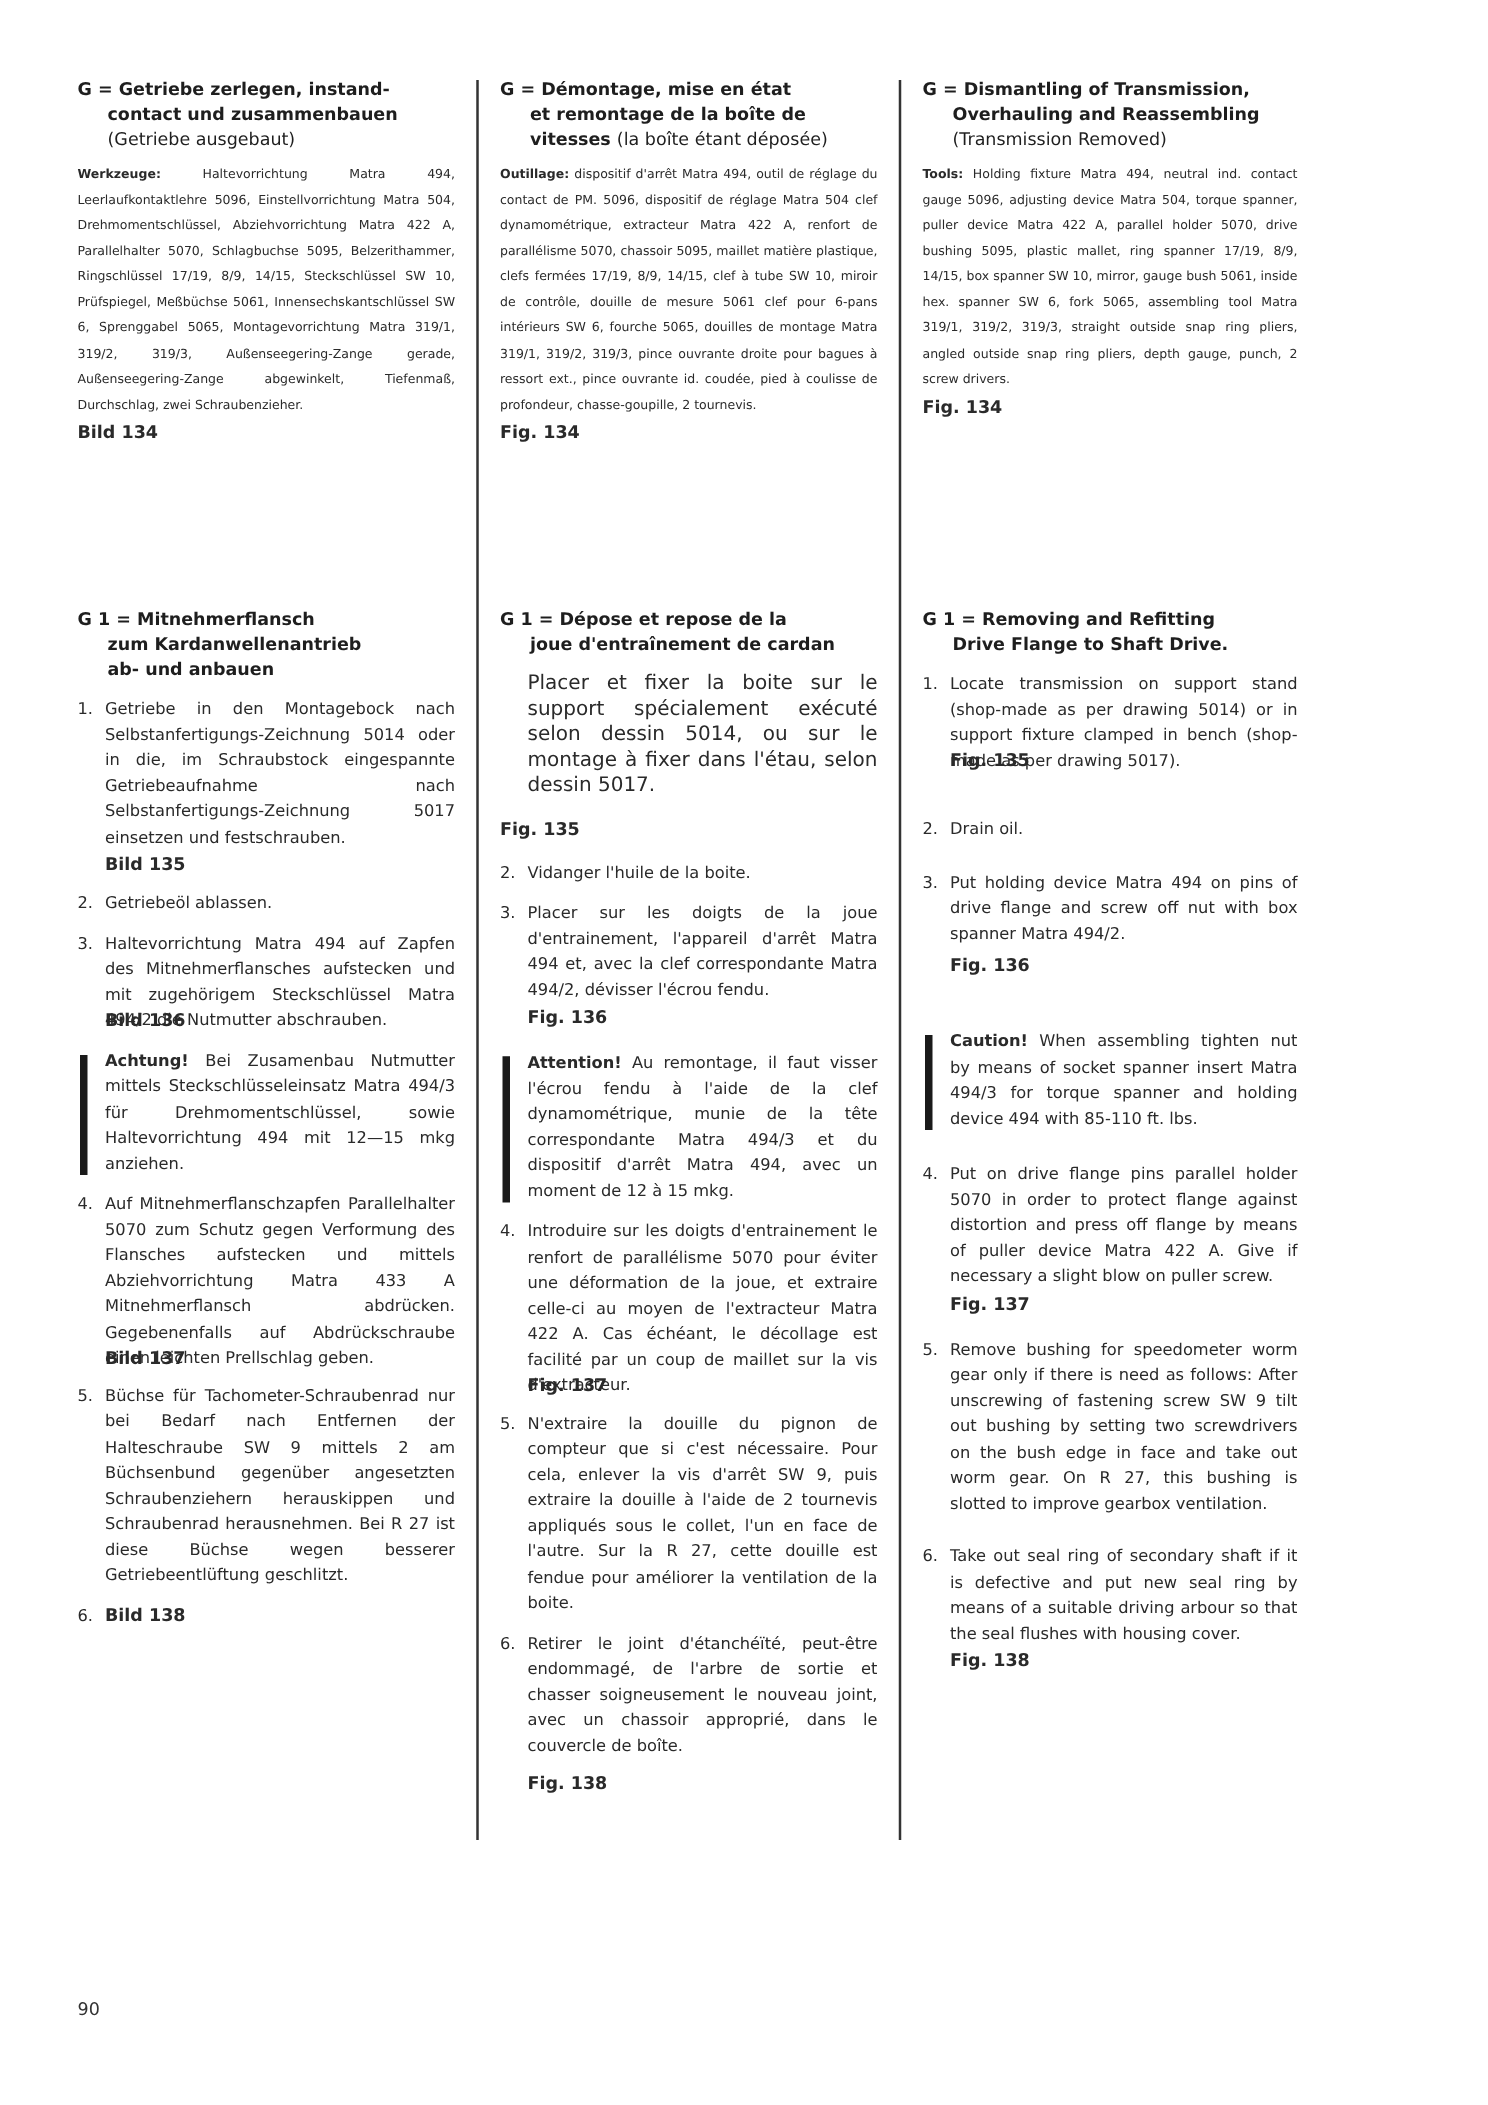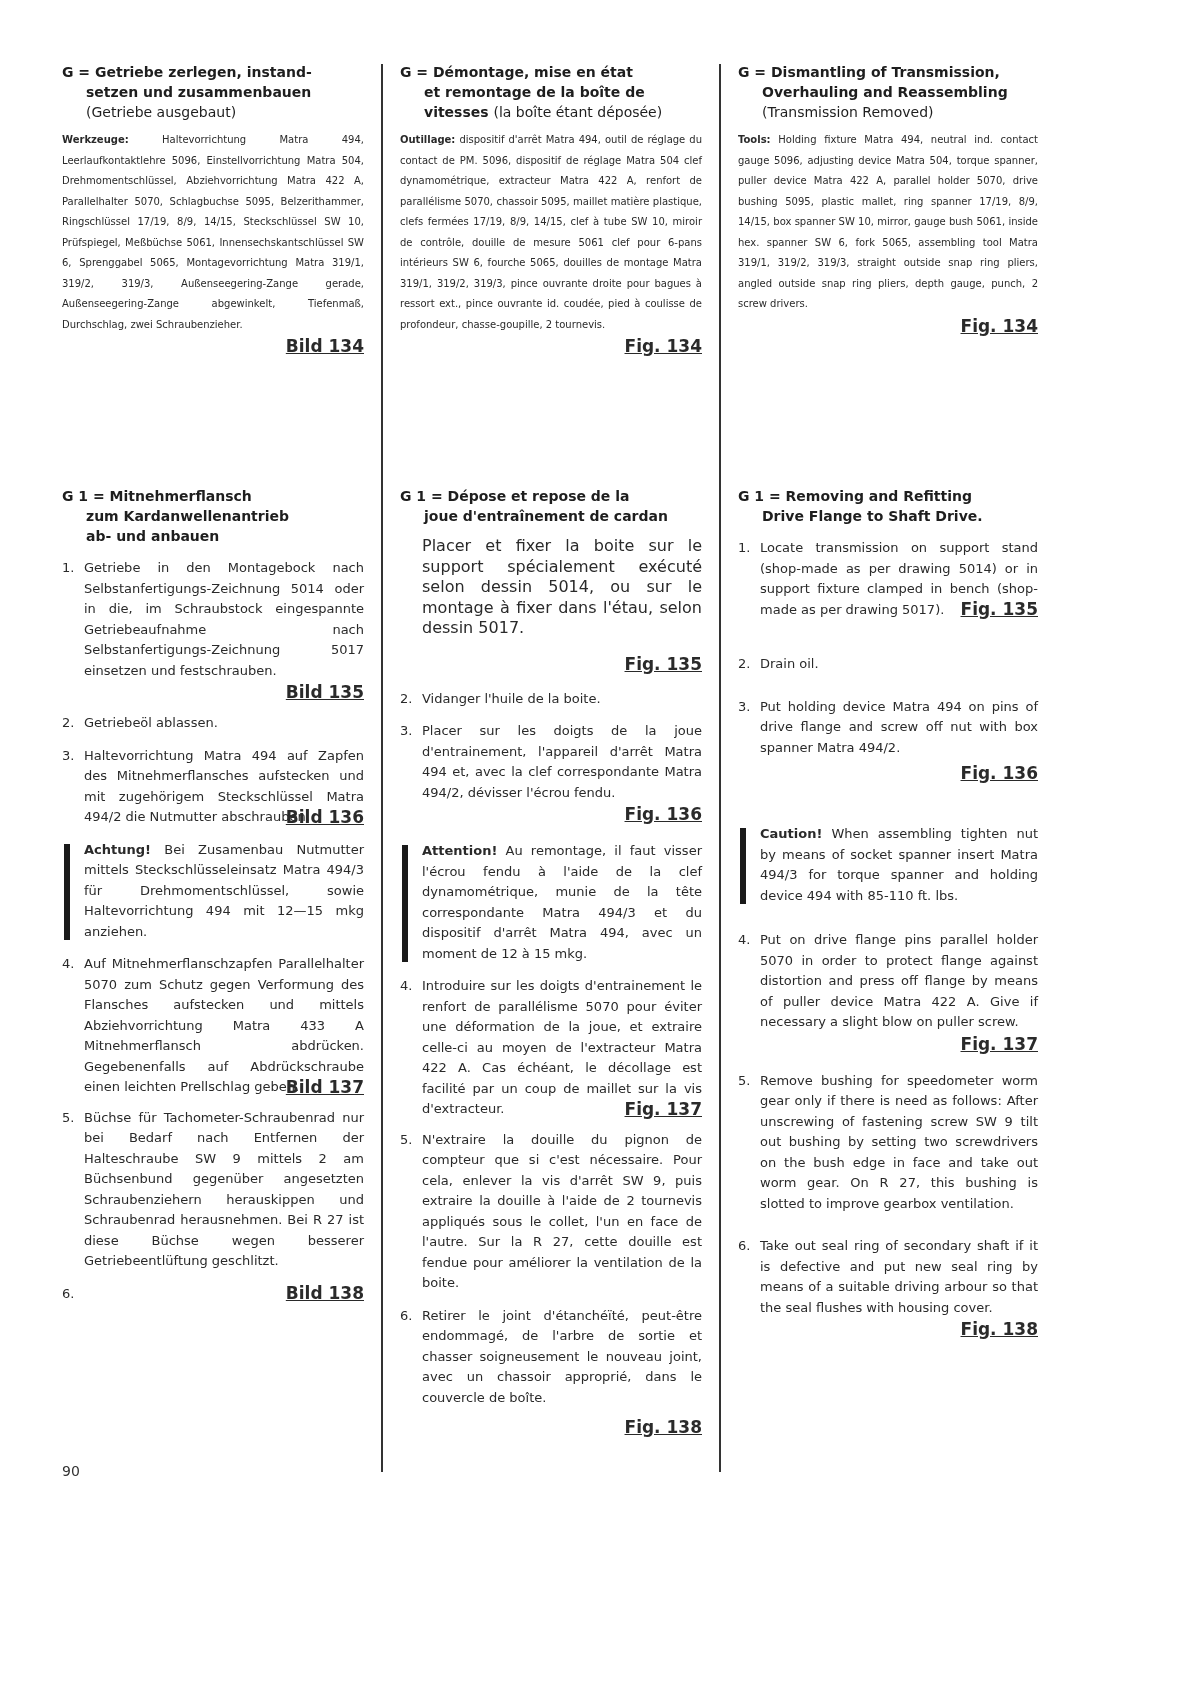--- a/index.html
+++ b/index.html
@@ -12,41 +12,41 @@
   .rule { position: absolute; top: 64px; width: 2px; background: #333; height: 1408px; }
   .rule-1 { left: 381px; }
   .rule-2 { left: 719px; }
   .section { position: absolute; left: 0; right: 0; }
   h2 { margin: 0; font-size: 14px; line-height: 20px; font-weight: bold; color: #1e1e1e; }
   h2 .sub { font-weight: normal; }
   h2 .ind { display: block; padding-left: 24px; }
   h2 .hrow { display: block; }
   .tools { margin: 8px 0 0 0; font-size: 10px; line-height: 20.5px; text-align: justify; }
   .tools b { font-weight: bold; }
-  .ref { text-align: right; font-weight: bold; font-size: 17px; line-height: 18px; margin-top: 2px; text-decoration: underline; }
+  .ref { text-align: left; font-weight: bold; font-size: 14px; line-height: 18px; margin-top: 2px; }
   ol { list-style: none; margin: 0; padding: 0; }
   .step { position: relative; padding-left: 22px; font-size: 13px; line-height: 20.5px; text-align: justify; margin-top: 12px; }
   .step .num { position: absolute; left: 0; top: 0; }
   .intro { padding-left: 22px; font-size: 16px; line-height: 20.5px; text-align: justify; margin-top: 10px; }
   .warn { position: relative; padding-left: 22px; font-size: 13px; line-height: 20.5px; text-align: justify; margin-top: 14px; }
   .warn .bar { position: absolute; left: 2px; top: 4px; bottom: 2px; width: 6px; background: #1a1a1a; }
   .warn b { font-weight: bold; }
-  .page-num { position: absolute; left: 62px; top: 1463px; font-size: 14px; color: #333; }
+  .page-num { position: absolute; left: 62px; top: 1600px; font-size: 14px; color: #333; }
 </style>
 </head>
 <body>
 
 <div class="rule rule-1"></div>
 <div class="rule rule-2"></div>
 
 <div class="col col-de">
   <div class="section" style="top:0">
     <h2>
       <span class="hrow">G = Getriebe zerlegen, instand-</span>
-      <span class="ind">setzen und zusammenbauen</span>
+      <span class="ind">contact und zusammenbauen</span>
       <span class="ind sub">(Getriebe ausgebaut)</span>
     </h2>
     <p class="tools"><b>Werkzeuge:</b> <span>Haltevorrichtung Matra 494, Leerlaufkontaktlehre 5096, Einstellvorrichtung Matra 504, Drehmomentschlüssel, Abziehvorrichtung Matra 422 A, Parallelhalter 5070, Schlagbuchse 5095, Belzerithammer, Ringschlüssel 17/19, 8/9, 14/15, Steckschlüssel SW 10, Prüfspiegel, Meßbüchse 5061, Innensechskantschlüssel SW 6, Sprenggabel 5065, Montagevorrichtung Matra 319/1, 319/2, 319/3, Außenseegering-Zange gerade, Außenseegering-Zange abgewinkelt, Tiefenmaß, Durchschlag, zwei Schraubenzieher.</span></p>
     <div class="ref">Bild 134</div>
   </div>
 
   <div class="section" style="top:424px">
     <h2>
       <span class="hrow">G 1 = Mitnehmerflansch</span>
       <span class="ind">zum Kardanwellenantrieb</span>

